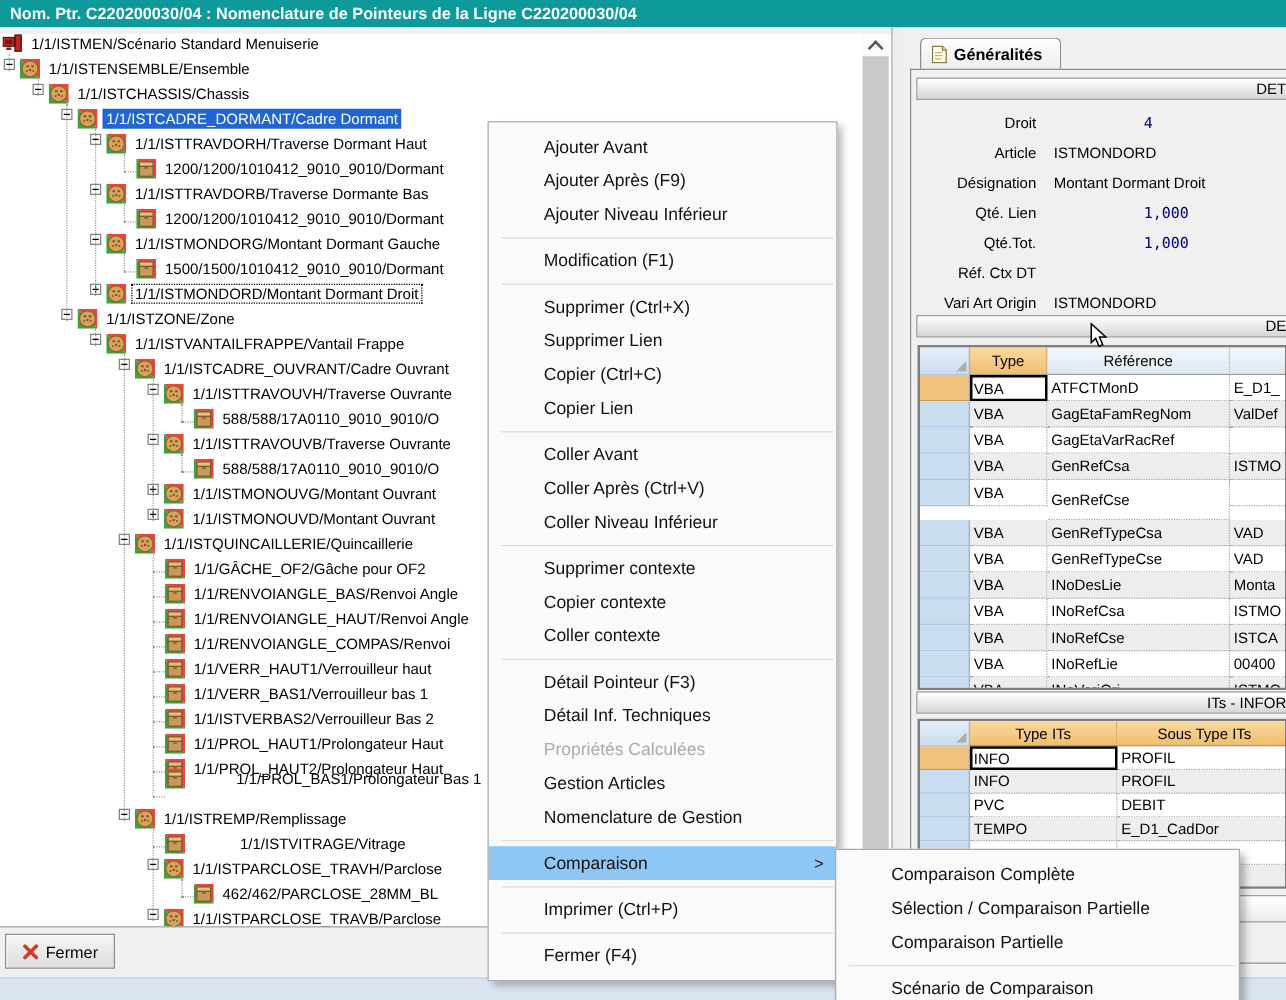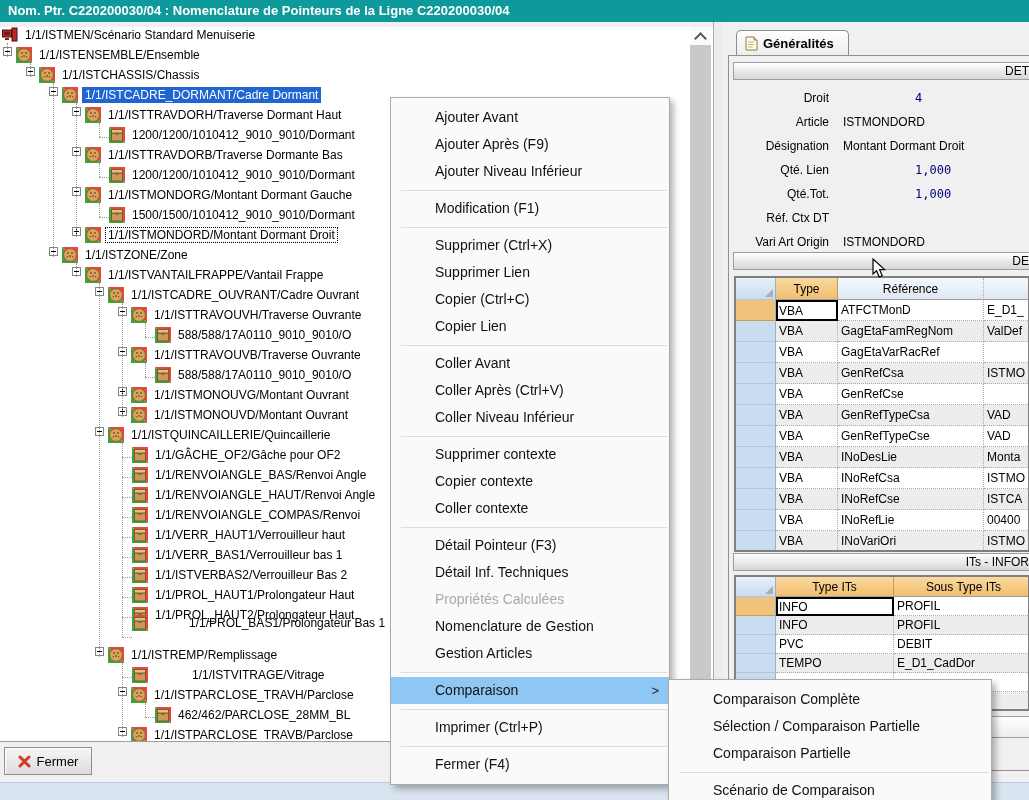--- a/index.html
+++ b/index.html
@@ -639,21 +639,21 @@
           </div>
           <div class="grow alt">
             <div class="gcell selcol" style="width:40px;height:21px;"></div>
             <div class="gcell" style="width:62px;height:21px;">VBA</div>
             <div class="gcell" style="width:146px;height:21px;">GenRefCsa</div>
             <div class="gcell" style="width:60px;height:21px;">ISTMO</div>
           </div>
           <div class="grow">
             <div class="gcell selcol" style="width:40px;height:21px;"></div>
             <div class="gcell" style="width:62px;height:21px;">VBA</div>
-            <div class="gcell" style="width:146px;height:21px;text-align:right;">GenRefCse</div>
+            <div class="gcell" style="width:146px;height:32px;text-align:right;">GenRefCse</div>
             <div class="gcell" style="width:60px;height:21px;"></div>
           </div>
           <div class="grow alt">
             <div class="gcell selcol" style="width:40px;height:21px;"></div>
             <div class="gcell" style="width:62px;height:21px;">VBA</div>
             <div class="gcell" style="width:146px;height:21px;">GenRefTypeCsa</div>
             <div class="gcell" style="width:60px;height:21px;">VAD</div>
           </div>
           <div class="grow">
             <div class="gcell selcol" style="width:40px;height:21px;"></div>
@@ -760,22 +760,22 @@
       <div class="mitem">Coller Après (Ctrl+V)</div>
       <div class="mitem">Coller Niveau Inférieur</div>
       <div class="msep"></div>
       <div class="mitem">Supprimer contexte</div>
       <div class="mitem">Copier contexte</div>
       <div class="mitem">Coller contexte</div>
       <div class="msep"></div>
       <div class="mitem">Détail Pointeur (F3)</div>
       <div class="mitem">Détail Inf. Techniques</div>
       <div class="mitem dis">Propriétés Calculées</div>
+      <div class="mitem">Gestion Articles</div>
       <div class="mitem">Nomenclature de Gestion</div>
-      <div class="mitem">Gestion Articles</div>
       <div class="msep"></div>
       <div class="mitem hl">Comparaison<span class="subarrow">&gt;</span></div>
       <div class="msep"></div>
       <div class="mitem">Imprimer (Ctrl+P)</div>
       <div class="msep"></div>
       <div class="mitem">Fermer (F4)</div>
     </div>
   <div class="menu" id="submenu" style="left:668px;top:679px;width:322px;z-index:21;">
       <div class="mitem">Comparaison Complète</div>
       <div class="mitem">Sélection / Comparaison Partielle</div>

